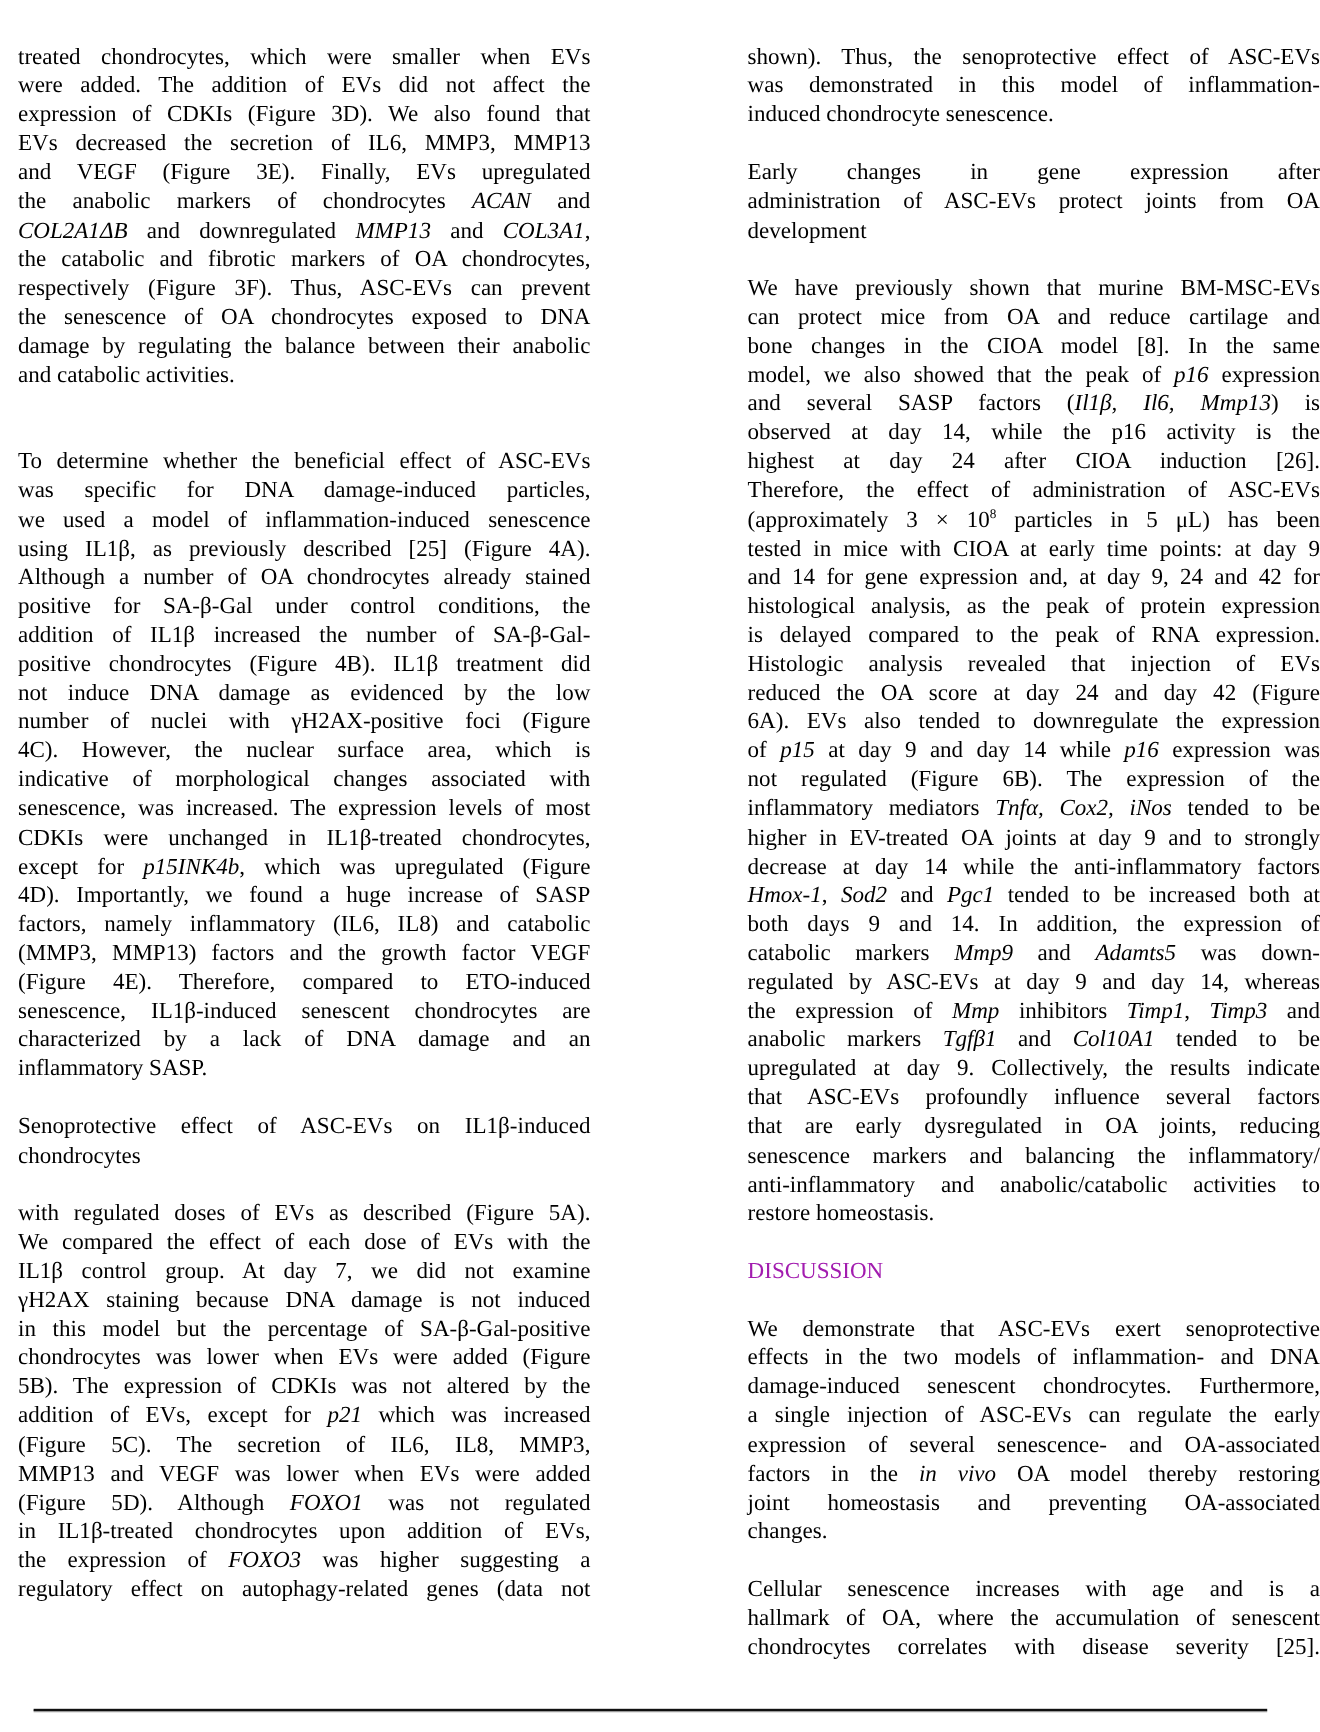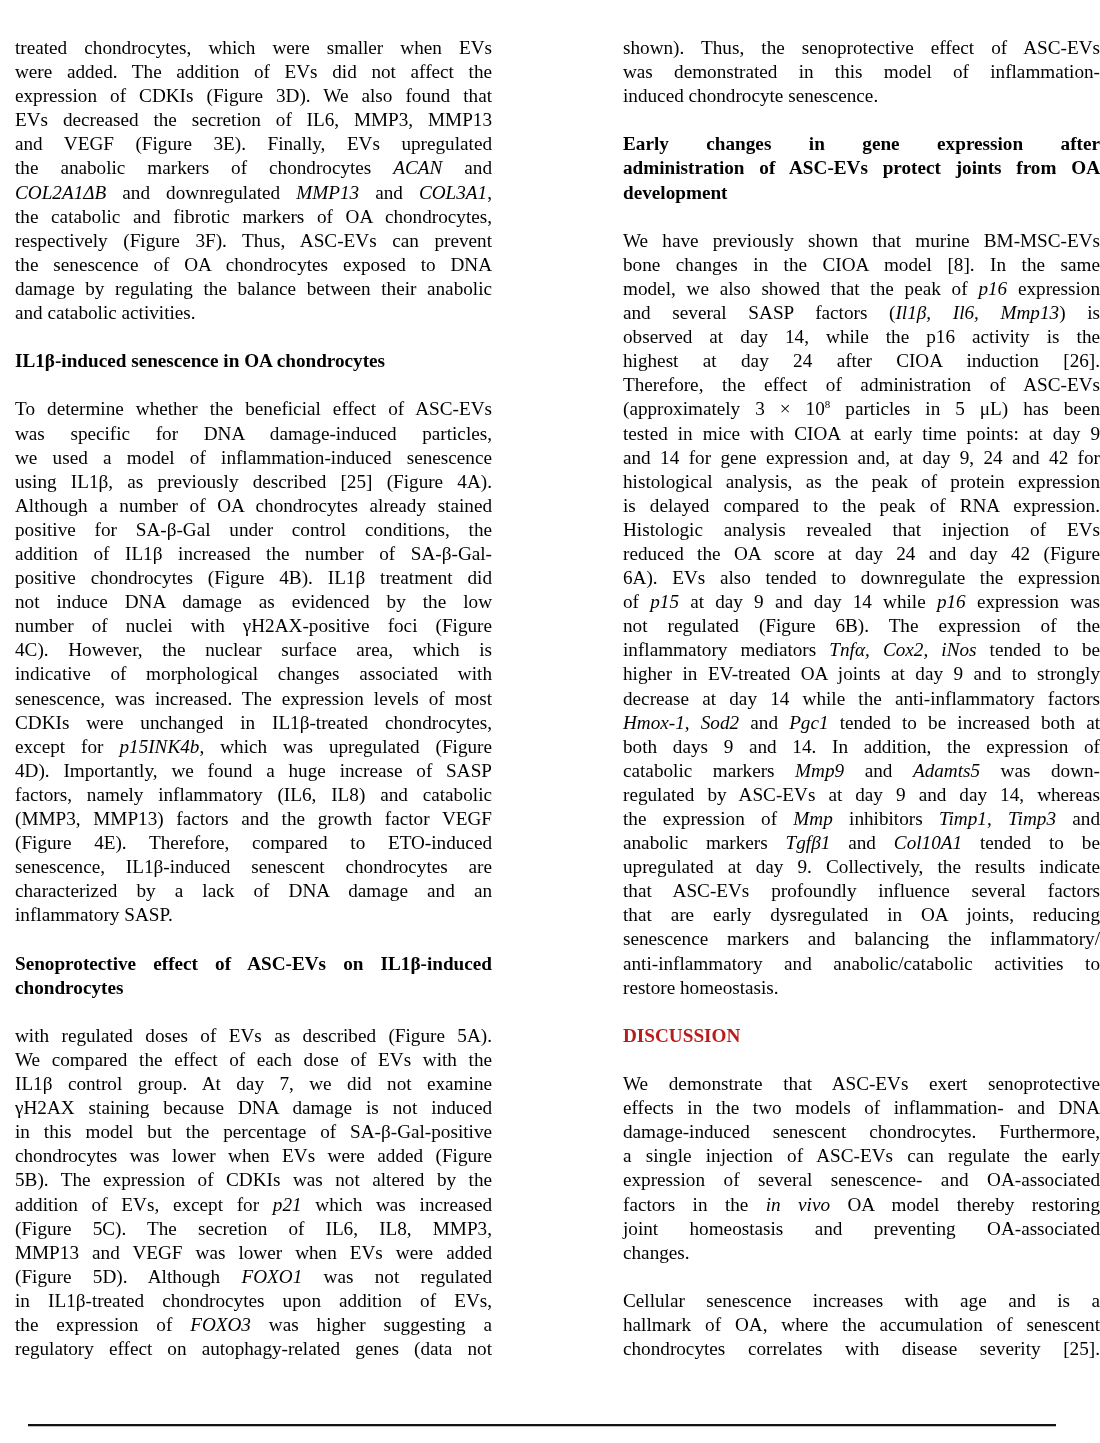--- a/index.html
+++ b/index.html
@@ -11,22 +11,22 @@
   .col { position: absolute; top: 36px; width: 477px; }
   .col-left { left: 15px; }
   .col-right { left: 579px; margin-left: 44px; }
   .line {
     font-size: 19.2px; line-height: 24.1px; height: 24.1px;
     text-align: justify; text-align-last: justify; white-space: nowrap;
     overflow: visible;
   }
   .line.last { text-align-last: left; }
   .line.gap { height: 24.1px; }
-  .heading { font-weight: bold; }
-  .disc { font-weight: bold; color: #b91c1c; font-size: 21px; }
+  .heading { font-weight: normal; }
+  .disc { font-weight: normal; color: #a21caf; font-size: 21px; }
   i { }
   sup { font-size: 11px; vertical-align: 7px; line-height: 0; }
   .rule {
     position: absolute; left: 28px; top: 1424px; width: 1028px; height: 2px;
     background: #111111; box-shadow: 0 1px 0 #bdbdbd;
   }
 </style>
 </head>
 <body>
 
@@ -39,23 +39,20 @@
       <div class="line"><span>and VEGF (Figure 3E). Finally, EVs upregulated</span></div>
       <div class="line"><span>the anabolic markers of chondrocytes </span><i>ACAN</i><span> and</span></div>
       <div class="line"><i>COL2A1ΔB</i><span> and downregulated </span><i>MMP13</i><span> and </span><i>COL3A1</i><span>,</span></div>
       <div class="line"><span>the catabolic and fibrotic markers of OA chondrocytes,</span></div>
       <div class="line"><span>respectively (Figure 3F). Thus, ASC-EVs can prevent</span></div>
       <div class="line"><span>the senescence of OA chondrocytes exposed to DNA</span></div>
       <div class="line"><span>damage by regulating the balance between their anabolic</span></div>
       <div class="line last"><span>and catabolic activities.</span></div>
     </div>
     <div class="line gap"></div>
-    <div class="heading">
-      <div class="line last"><span>IL1β-induced senescence in OA chondrocytes</span></div>
-    </div>
     <div class="line gap"></div>
     <div>
       <div class="line"><span>To determine whether the beneficial effect of ASC-EVs</span></div>
       <div class="line"><span>was specific for DNA damage-induced particles,</span></div>
       <div class="line"><span>we used a model of inflammation-induced senescence</span></div>
       <div class="line"><span>using IL1β, as previously described [25] (Figure 4A).</span></div>
       <div class="line"><span>Although a number of OA chondrocytes already stained</span></div>
       <div class="line"><span>positive for SA-β-Gal under control conditions, the</span></div>
       <div class="line"><span>addition of IL1β increased the number of SA-β-Gal-</span></div>
       <div class="line"><span>positive chondrocytes (Figure 4B). IL1β treatment did</span></div>
@@ -105,20 +102,21 @@
     </div>
     <div class="line gap"></div>
     <div class="heading">
       <div class="line"><span>Early changes in gene expression after</span></div>
       <div class="line"><span>administration of ASC-EVs protect joints from OA</span></div>
       <div class="line last"><span>development</span></div>
     </div>
     <div class="line gap"></div>
     <div>
       <div class="line"><span>We have previously shown that murine BM-MSC-EVs</span></div>
+      <div class="line"><span>can protect mice from OA and reduce cartilage and</span></div>
       <div class="line"><span>bone changes in the CIOA model [8]. In the same</span></div>
       <div class="line"><span>model, we also showed that the peak of </span><i>p16</i><span> expression</span></div>
       <div class="line"><span>and several SASP factors (</span><i>Il1β, Il6, Mmp13</i><span>) is</span></div>
       <div class="line"><span>observed at day 14, while the p16 activity is the</span></div>
       <div class="line"><span>highest at day 24 after CIOA induction [26].</span></div>
       <div class="line"><span>Therefore, the effect of administration of ASC-EVs</span></div>
       <div class="line"><span>(approximately 3 × 10</span><sup>8</sup><span> particles in 5 μL) has been</span></div>
       <div class="line"><span>tested in mice with CIOA at early time points: at day 9</span></div>
       <div class="line"><span>and 14 for gene expression and, at day 9, 24 and 42 for</span></div>
       <div class="line"><span>histological analysis, as the peak of protein expression</span></div>

